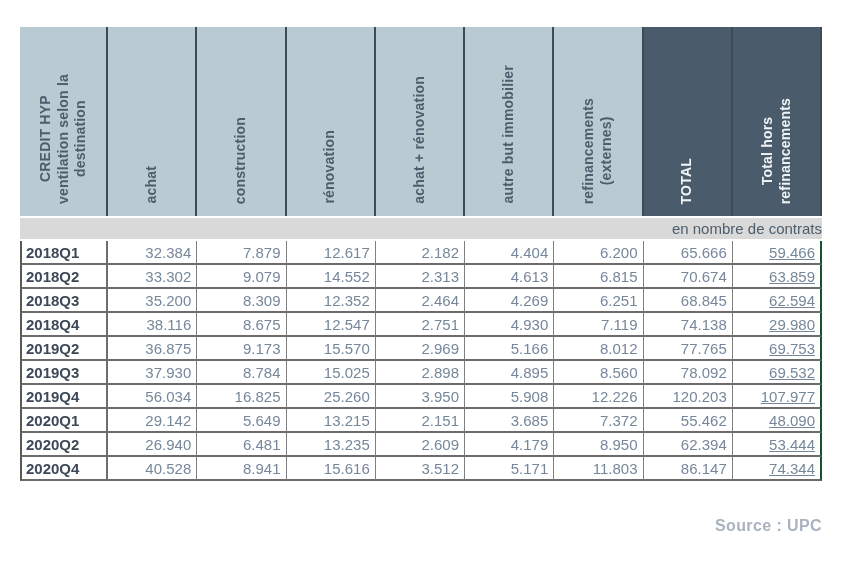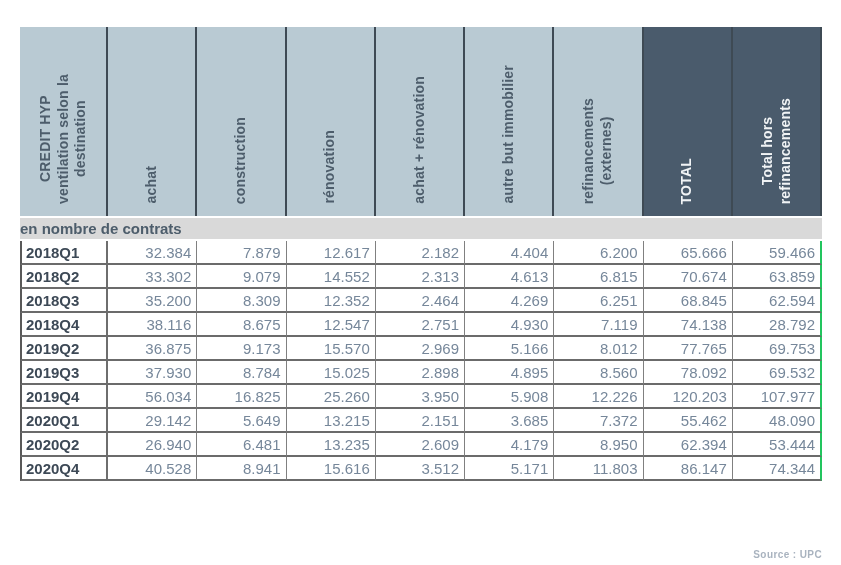--- a/index.html
+++ b/index.html
@@ -52,22 +52,22 @@
   }
   thead th.colhead.dark .vtext {
     color: var(--header-dark-text);
   }
   
   td.subheader {
     height: 18px;
     background: var(--subheader-bg);
     border-top: 2px solid #ffffff;
     border-bottom: 2px solid #ffffff;
-    text-align: left;
-    font-weight: bold;
+    text-align: right;
+    font-weight: normal;
     font-size: 15px;
     color: var(--header-text);
     padding: 1px 0 2px 0;
   }
   
   tbody th.rowlabel {
     height: 22px;
     text-align: left;
     padding: 0 1px 0 4px;
     font-weight: bold;
@@ -82,28 +82,29 @@
     height: 22px;
     text-align: right;
     padding: 0 5px 0 0;
     font-size: 15px;
     color: var(--value-text);
     background: #ffffff;
     border-right: 1px solid #808080;
     border-bottom: 2px solid #6b6b6b;
   }
   tbody td.val.last {
-    border-right: 2px solid #22c55e;
+    border-right: 2px solid #14532d;
+    text-decoration: underline;
   }
   
   .source {
     position: absolute;
     right: 19px;
-    top: 549px;
-    font-size: 10px;
+    top: 517px;
+    font-size: 16px;
     font-weight: bold;
     color: var(--source-text);
     letter-spacing: 0.4px;
   }
 </style>
 </head>
 <body>
 
 <div class="page">
   <table class="grid">
@@ -178,21 +179,21 @@
         </tr>
         <tr>
           <th class="rowlabel">2018Q4</th>
           <td class="val">38.116</td>
           <td class="val">8.675</td>
           <td class="val">12.547</td>
           <td class="val">2.751</td>
           <td class="val">4.930</td>
           <td class="val">7.119</td>
           <td class="val">74.138</td>
-          <td class="val last">28.792</td>
+          <td class="val last">29.980</td>
         </tr>
         <tr>
           <th class="rowlabel">2019Q2</th>
           <td class="val">36.875</td>
           <td class="val">9.173</td>
           <td class="val">15.570</td>
           <td class="val">2.969</td>
           <td class="val">5.166</td>
           <td class="val">8.012</td>
           <td class="val">77.765</td>

